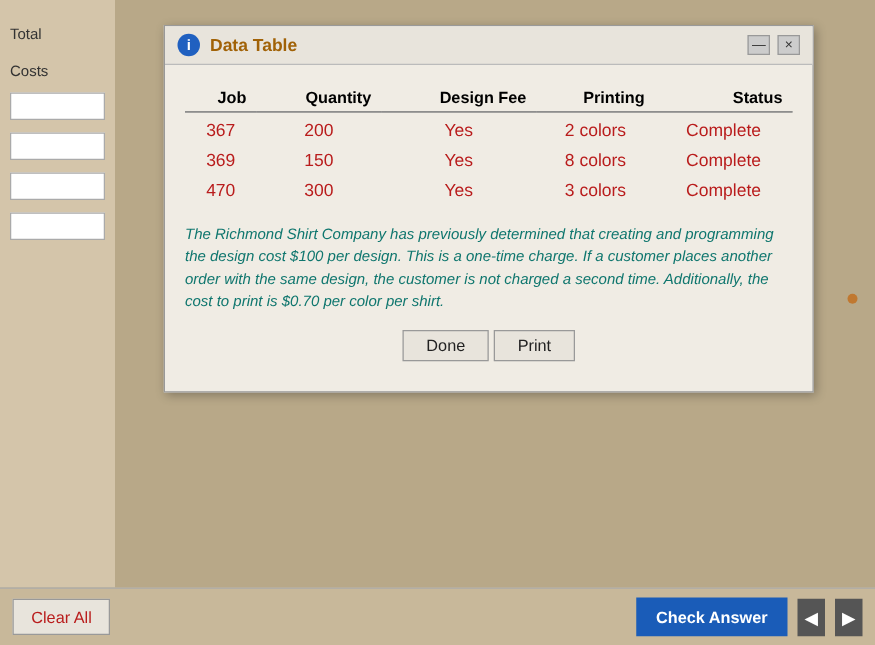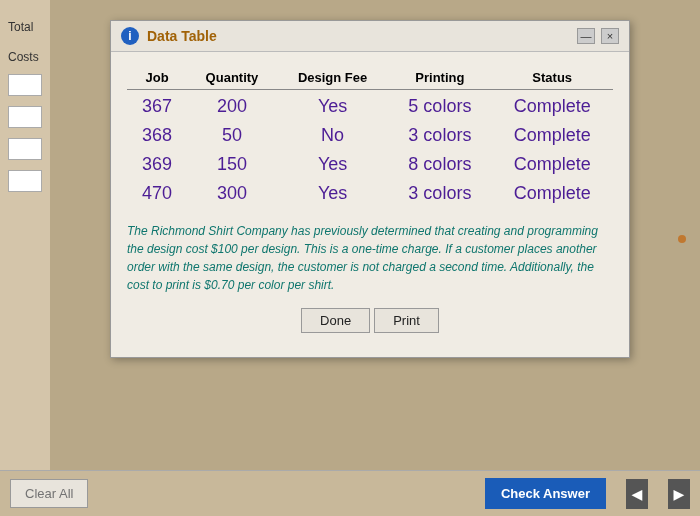--- a/index.html
+++ b/index.html
@@ -14,21 +14,21 @@
       flex-direction: column;
     }
 
     .main-area {
       display: flex;
       flex: 1;
       overflow: hidden;
     }
 
     .left-sidebar {
-      width: 50px;
+      width: 92px;
       background: #d4c5aa;
       display: flex;
       flex-direction: column;
       padding: 10px 8px;
       gap: 6px;
     }
 
     .sidebar-label {
       font-size: 12px;
       color: #333;
@@ -114,31 +114,31 @@
     }
 
     .data-table {
       width: 100%;
       border-collapse: collapse;
       margin-bottom: 14px;
     }
 
     .data-table th {
       font-weight: bold;
-      text-align: center;
+      text-align: right;
       padding: 4px 8px;
       border-bottom: 1px solid #888;
       font-size: 13px;
     }
 
     .data-table td {
       text-align: center;
       padding: 4px 8px;
-      font-size: 18px;
-      color: #4c1d95;
+      font-size: 14px;
+      color: #b91c1c;
     }
 
     .data-table tr:first-child td {
       padding-top: 6px;
     }
 
     .description-text {
       font-size: 12px;
       color: #0f766e;
       line-height: 1.5;
@@ -171,28 +171,28 @@
       justify-content: space-between;
       padding: 0 10px;
     }
 
     .clear-all-btn {
       background: #e8e4dc;
       border: 1px solid #999;
       padding: 6px 14px;
       font-size: 13px;
       cursor: pointer;
-      color: #737373;
+      color: #b91c1c;
       text-align: center;
     }
 
     .right-controls {
       display: flex;
       align-items: center;
-      gap: 20px;
+      gap: 8px;
     }
 
     .check-answer-btn {
       background: #1a5cb8;
       color: white;
       border: none;
       padding: 8px 16px;
       font-size: 13px;
       cursor: pointer;
       font-weight: bold;
@@ -255,28 +255,21 @@
               <th>Design Fee</th>
               <th>Printing</th>
               <th>Status</th>
             </tr>
           </thead>
           <tbody id="table-body">
           <tr>
                 <td>367</td>
                 <td>200</td>
                 <td>Yes</td>
-                <td>5 colors</td>
-                <td>Complete</td>
-              </tr>
-              <tr>
-                <td>368</td>
-                <td>50</td>
-                <td>No</td>
-                <td>3 colors</td>
+                <td>2 colors</td>
                 <td>Complete</td>
               </tr>
               <tr>
                 <td>369</td>
                 <td>150</td>
                 <td>Yes</td>
                 <td>8 colors</td>
                 <td>Complete</td>
               </tr>
               <tr>

